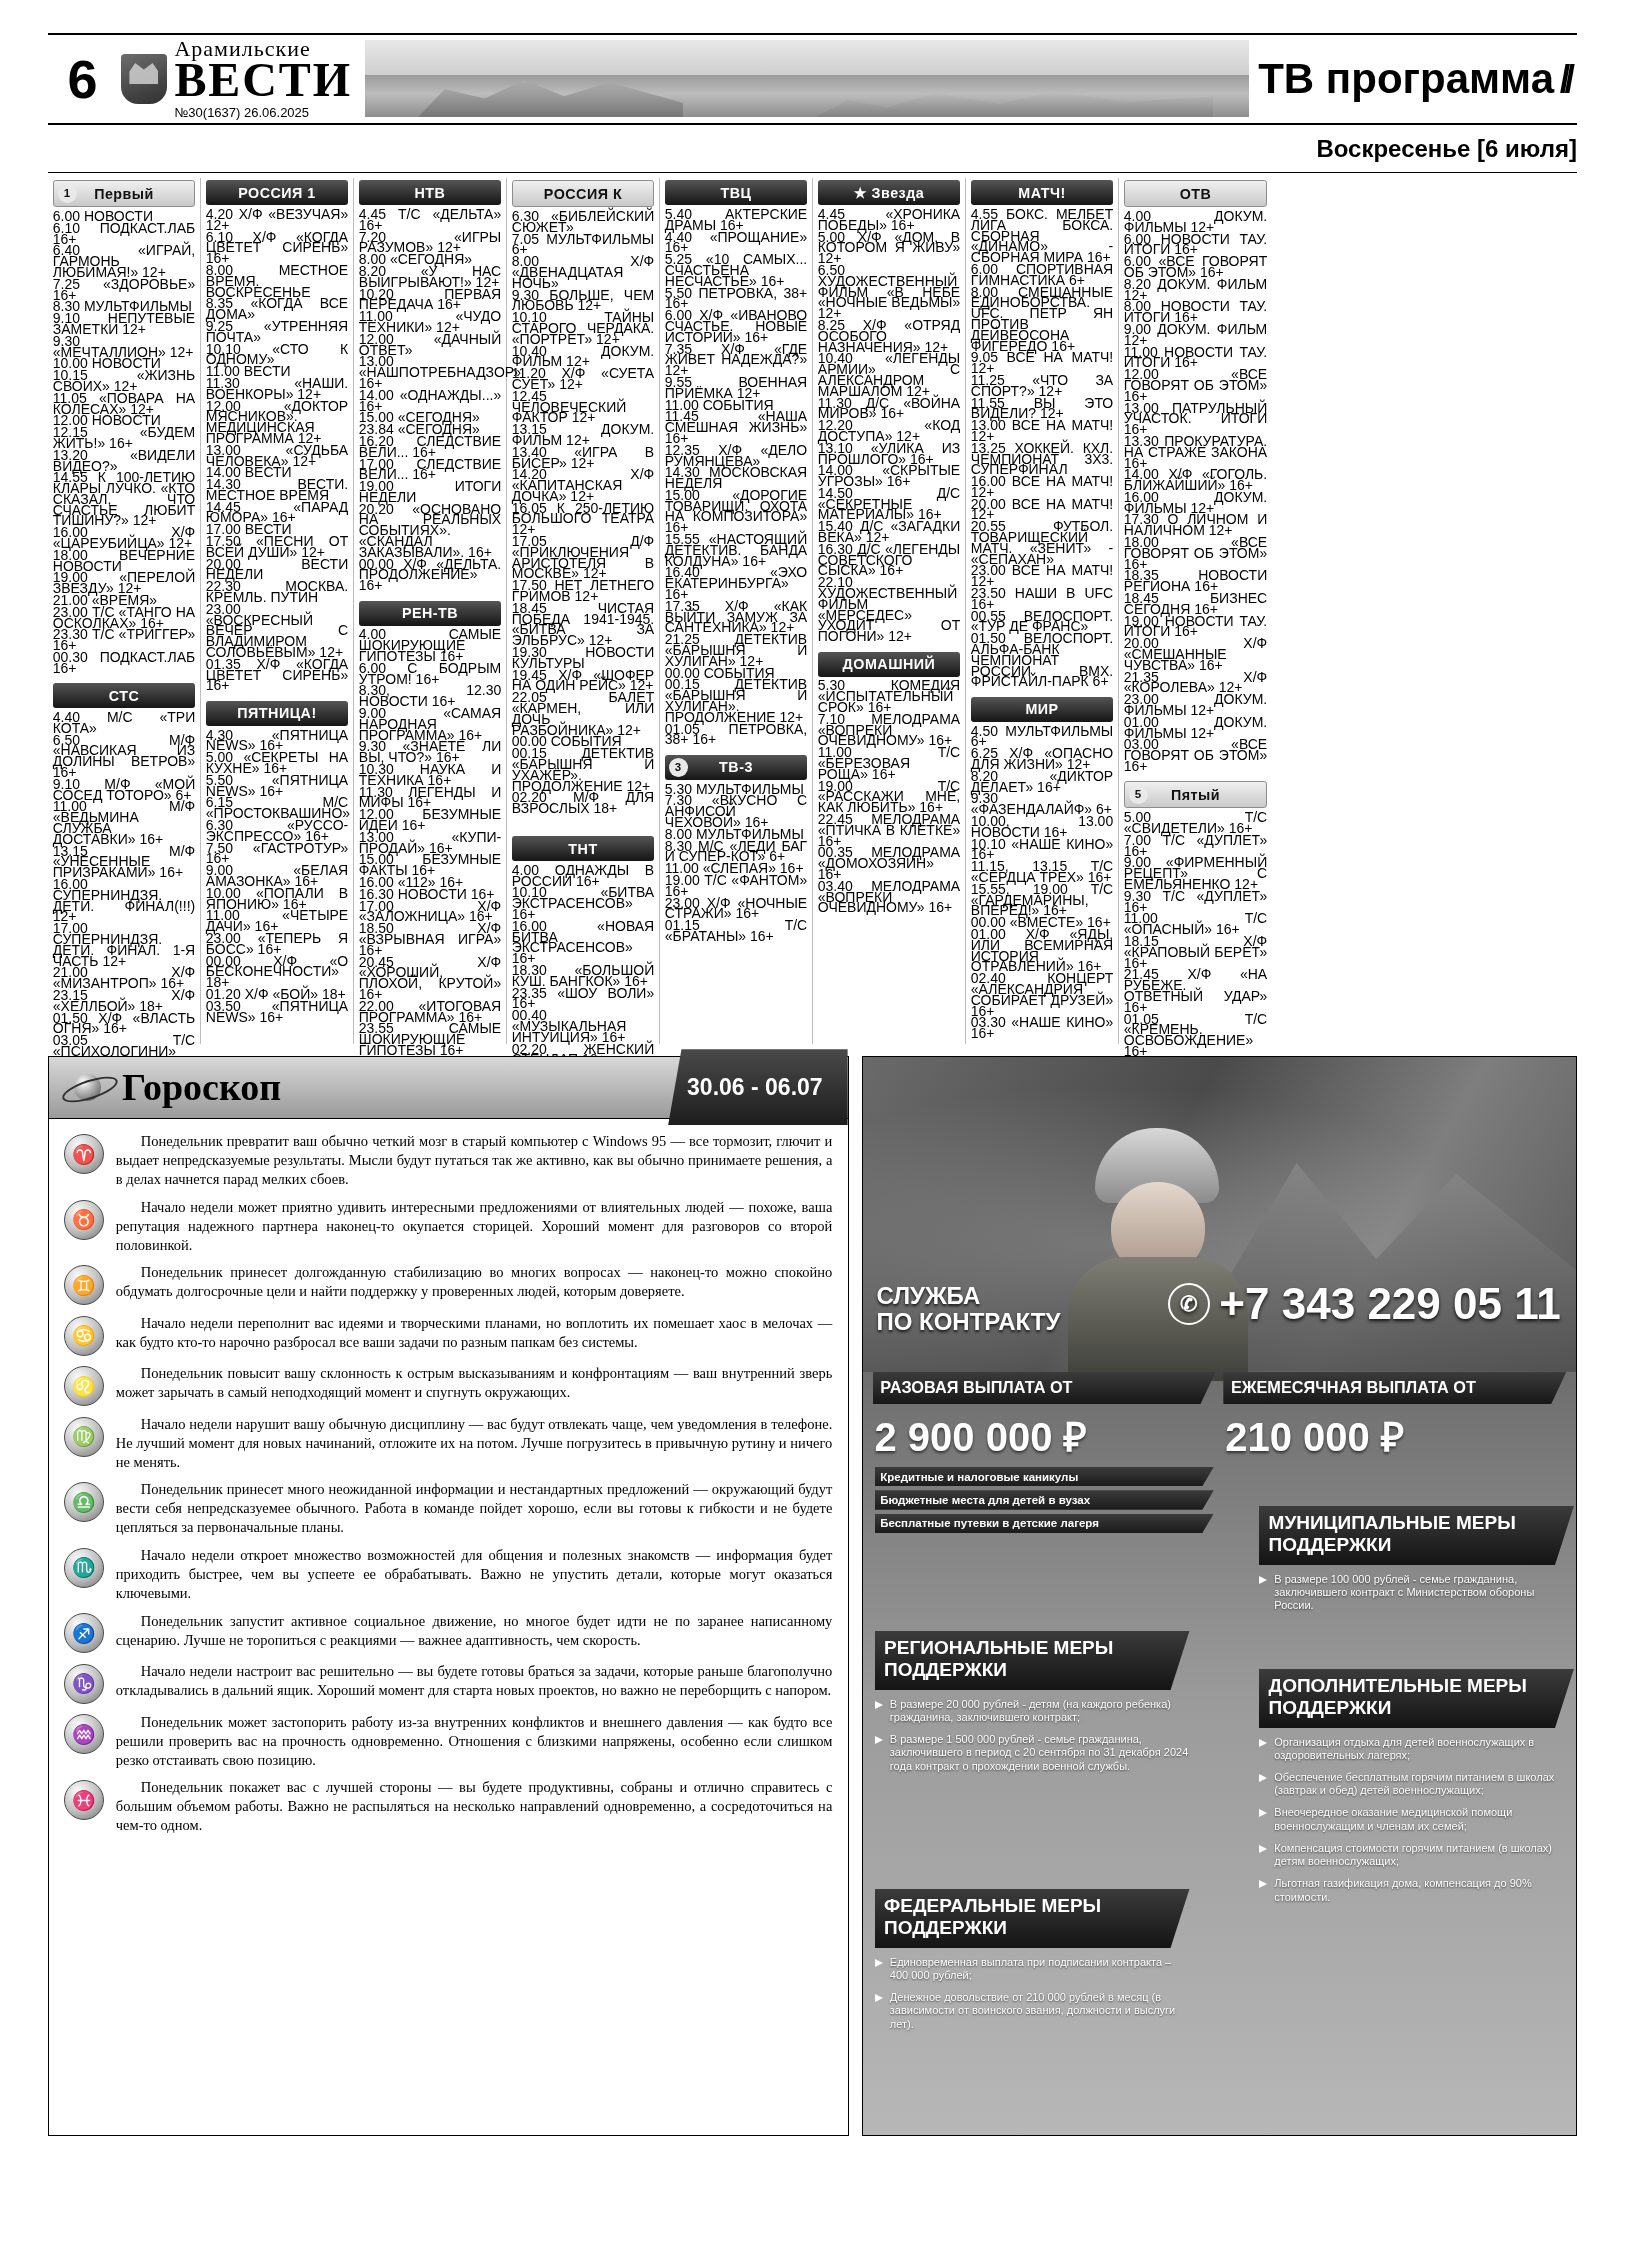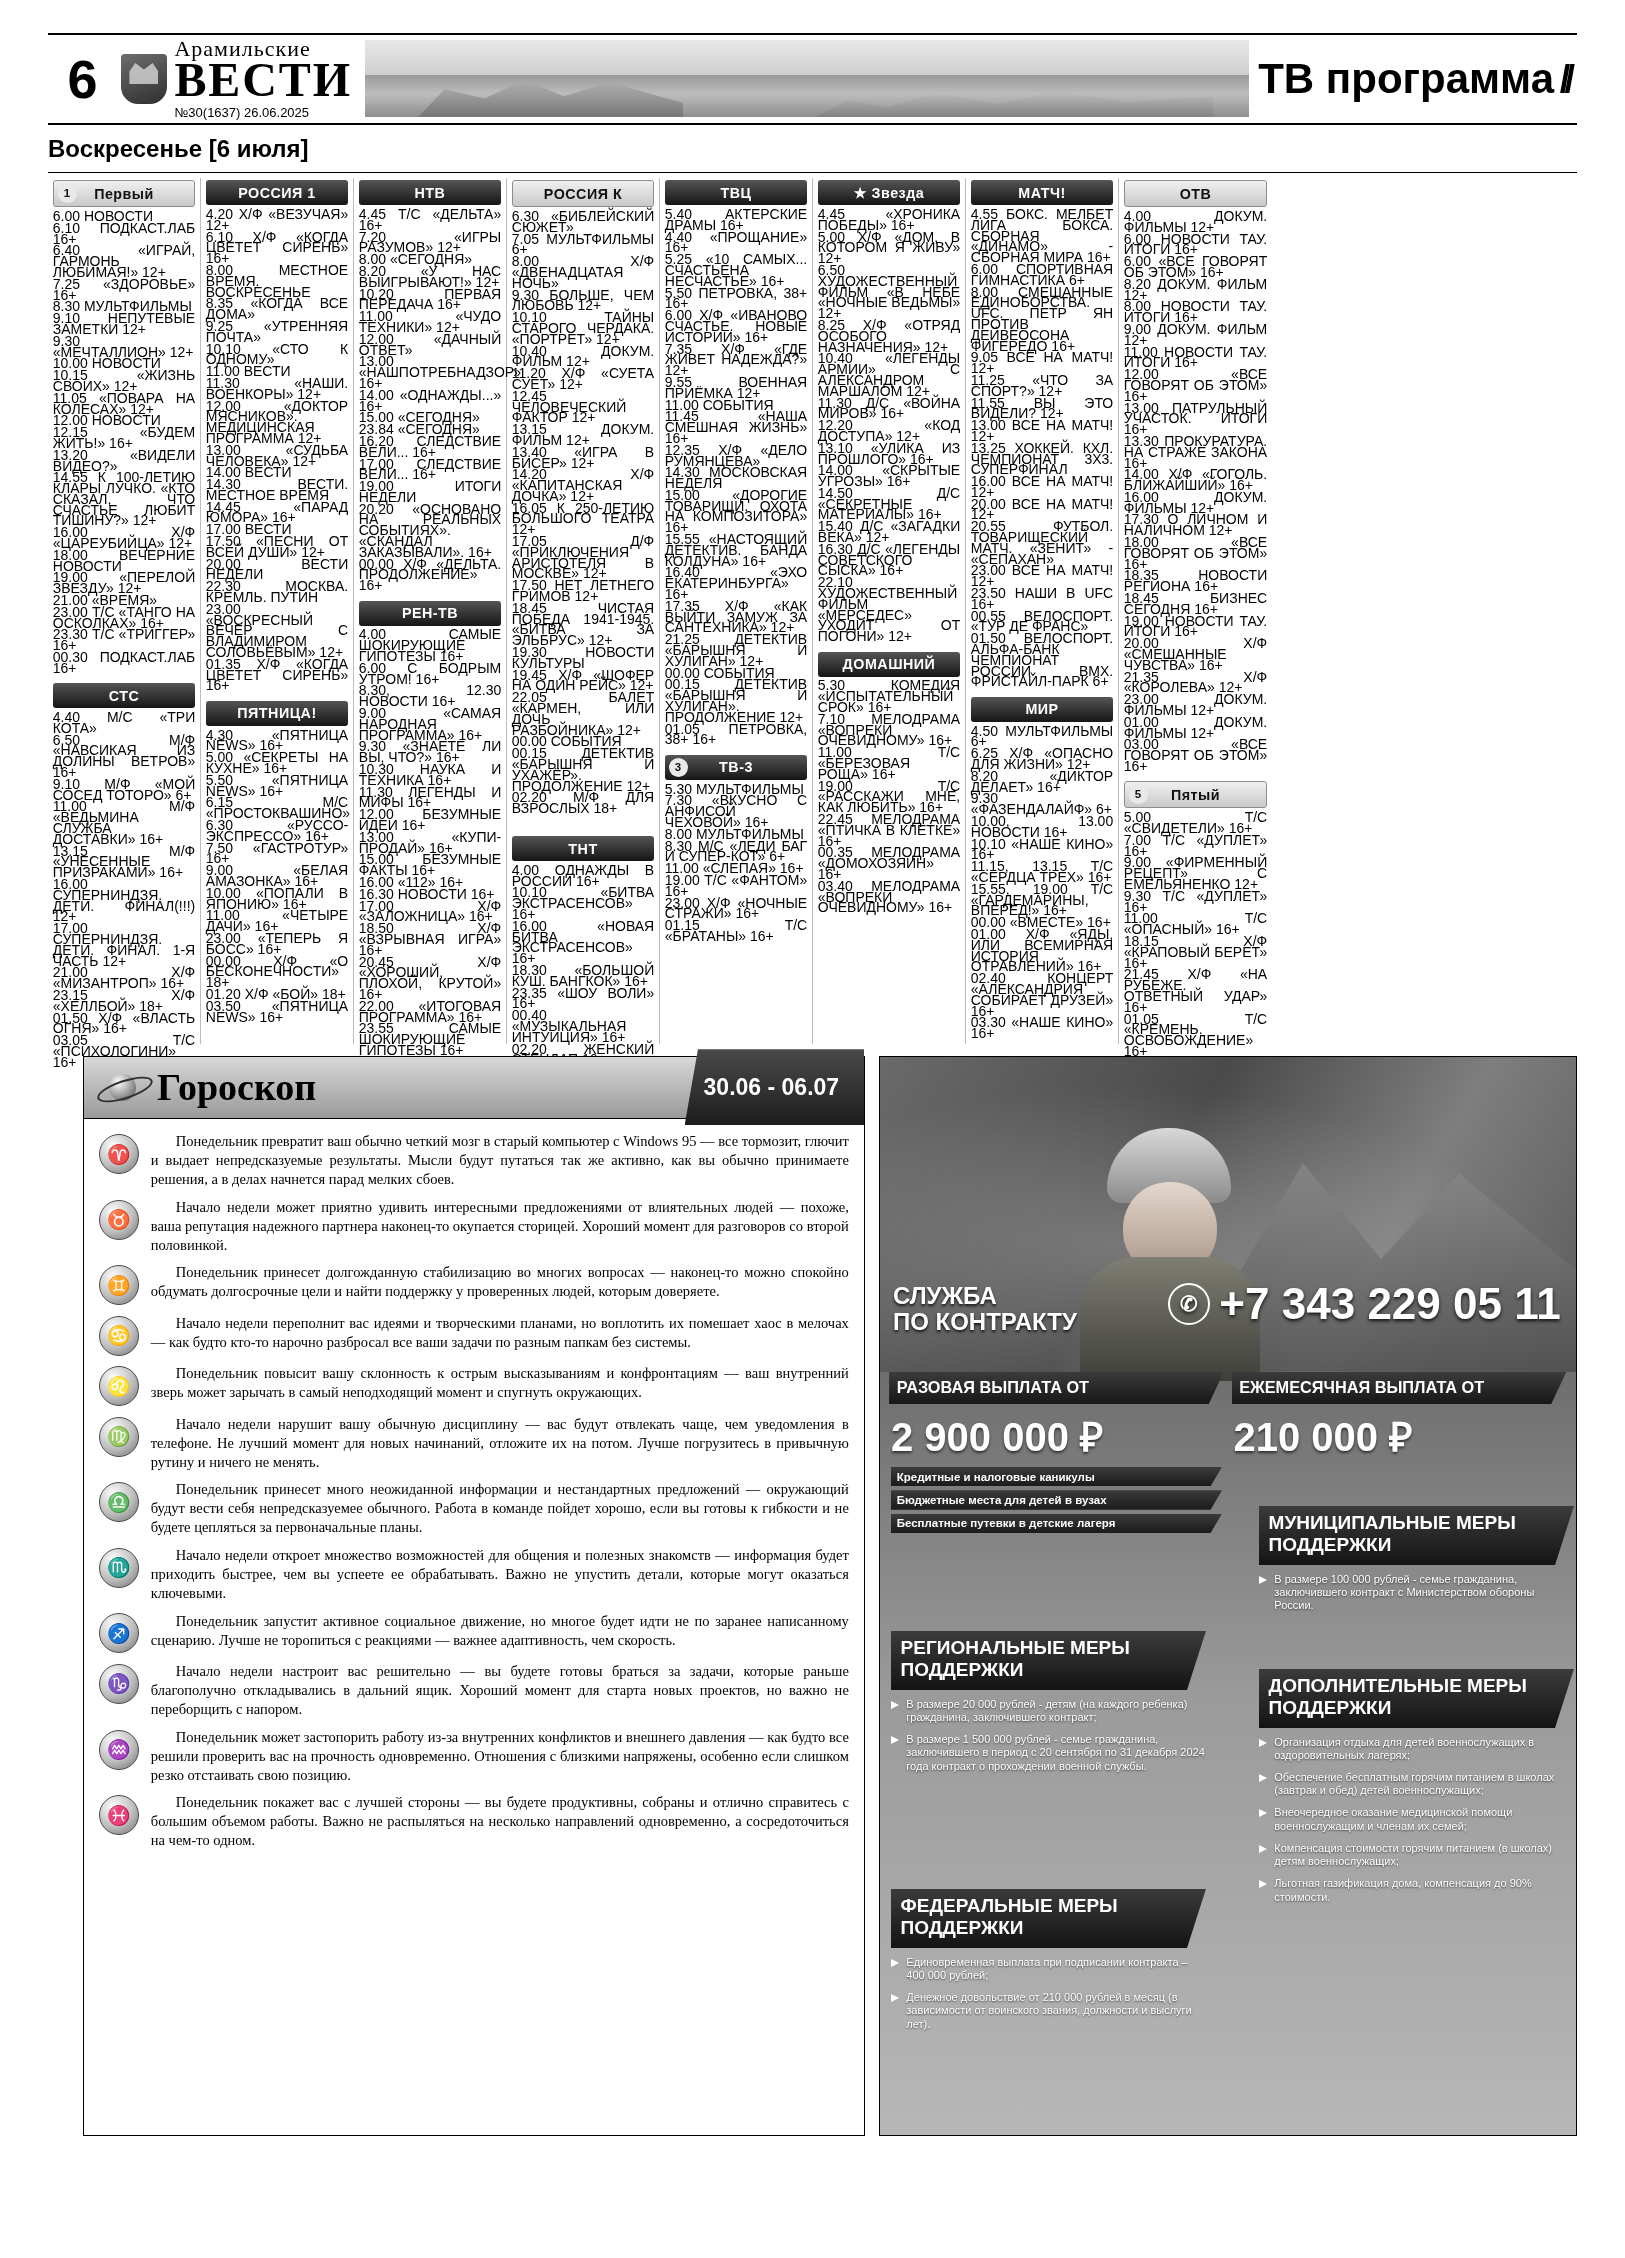--- a/index.html
+++ b/index.html
@@ -97,21 +97,21 @@
   }
   .slashes{
     font-family:"Liberation Sans", sans-serif;
     font-weight:bold;font-size:38px;line-height:88px;
     letter-spacing:-5.7px;
     padding-right:7.6px;
   }
   
   .daybar{
     border-bottom:1.9px solid #000;
-    text-align:left;
+    text-align:right;
     font-family:"Liberation Sans", sans-serif;
     font-weight:bold;
     font-size:24px;
     padding:10.5px 0 8.6px 0;
   }
   
   .tvgrid{
     display:flex;
     gap:0;
     margin-top:5.7px;
@@ -155,21 +155,20 @@
     line-height:10.8px;
     text-align:justify;
   }
   .listing div{margin-bottom:1px;}
   
   .lower{
     margin-top:11.5px;
     display:flex;
     gap:13.4px;
     height:1080px;
-    margin-left:35px;
   }
   .horo{
     width:832px;
     border:1.9px solid #000;
     box-sizing:border-box;
     position:relative;
     padding:0;
   }
   .horo-head{
     display:flex;align-items:center;

